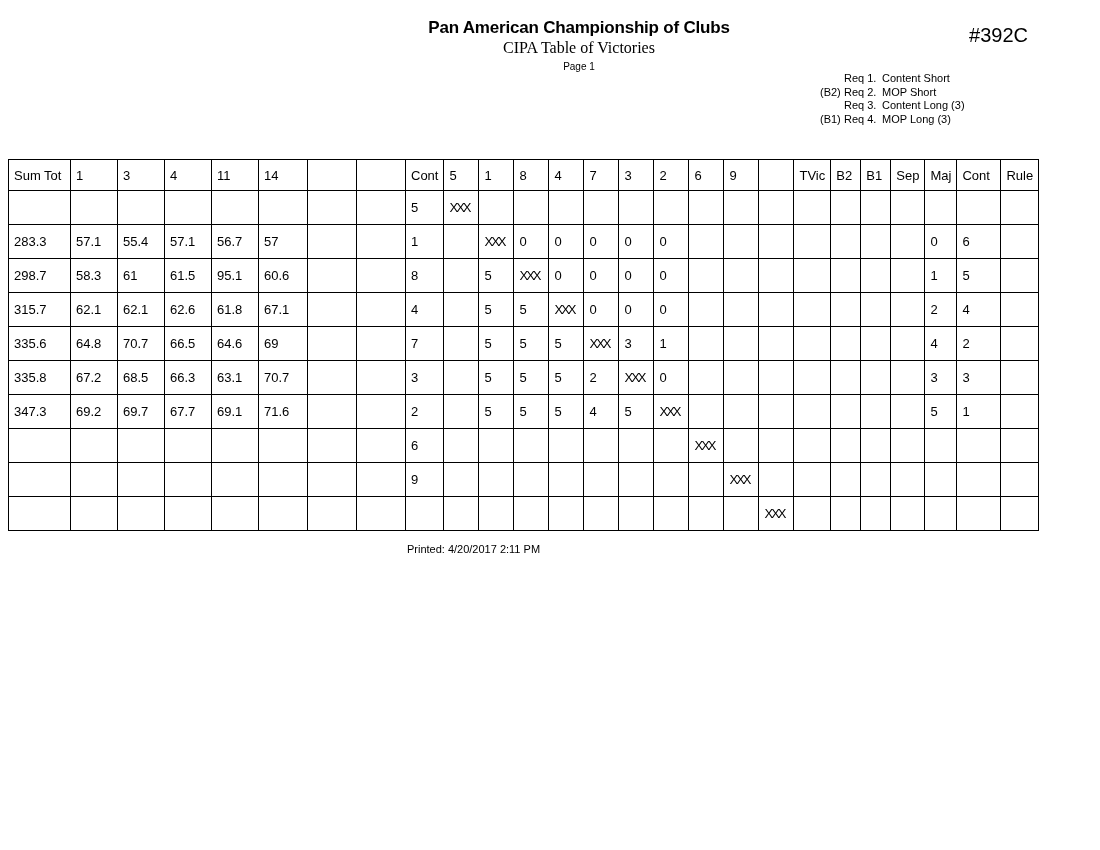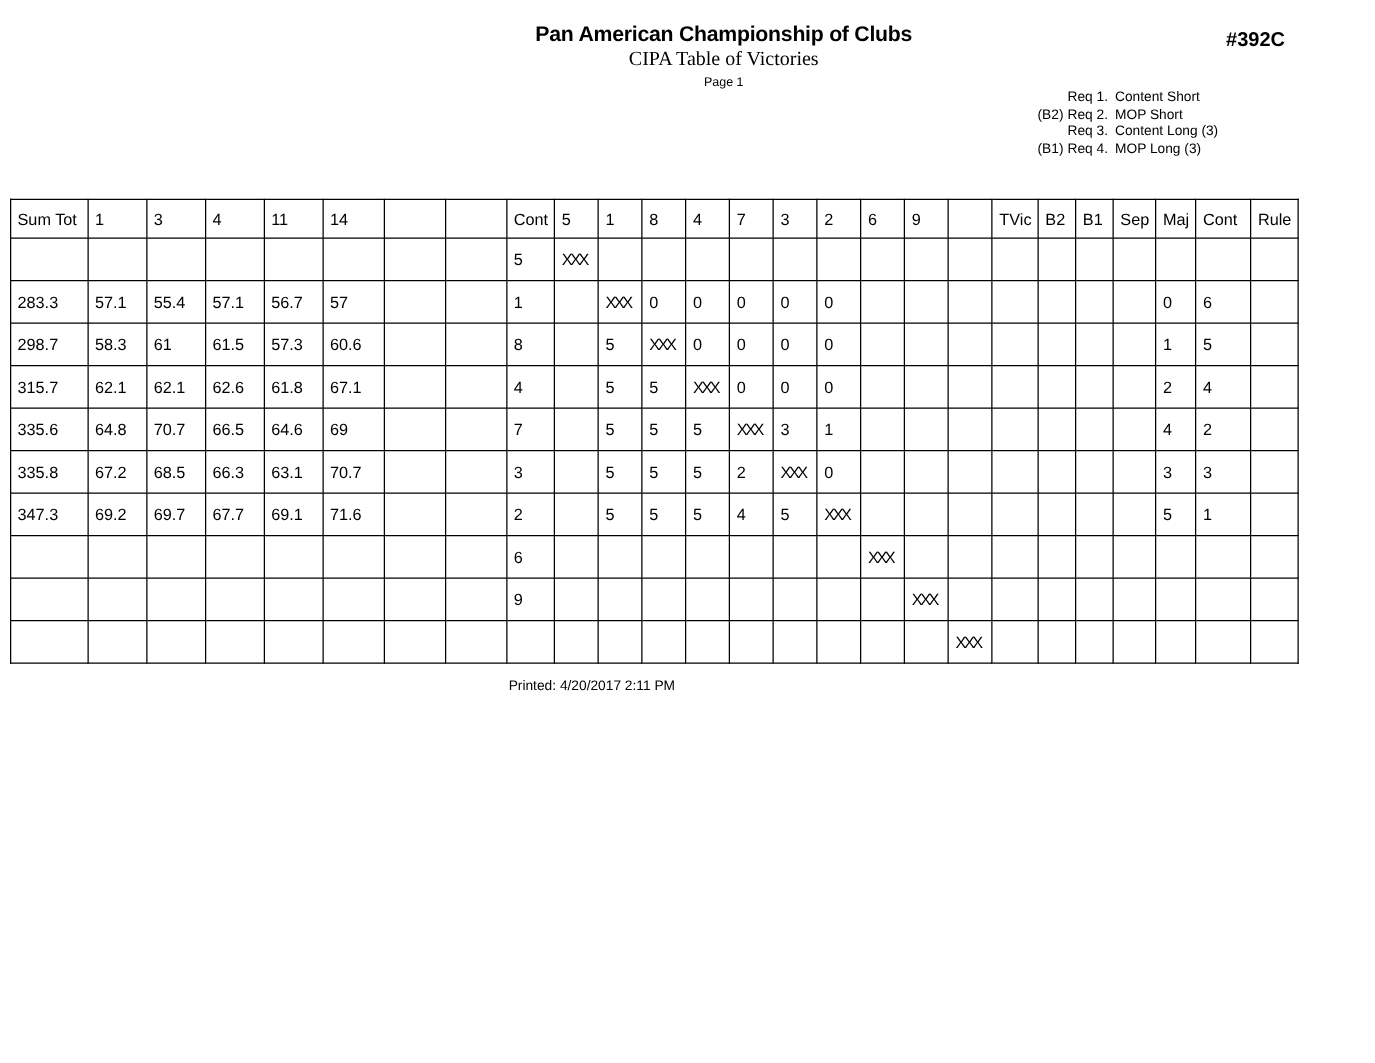--- a/index.html
+++ b/index.html
@@ -50,40 +50,39 @@
     font-family: Liberation Serif, serif;
   }
   .hdr-line5 {
     font-size: 10px;
     line-height: 18px;
   }
   .event-code {
     position: absolute;
     right: 72px;
     top: 24px;
-    font-size: 16px;
-    font-weight: bold;
+    font-size: 20px;
+    font-weight: normal;
   }
   
   .reqs {
     position: absolute;
     left: 820px;
     top: 72px;
     font-size: 11px;
     line-height: 13.5px;
   }
   .req-row {
     display: flex;
     white-space: nowrap;
     align-items: center;
   }
   .req-tag {
     width: 24px;
     text-align: left;
-    margin-left: 10px;
   }
   .req-num {
     width: 38px;
   }
   .req-txt {
     white-space: nowrap;
   }
   
   table.grid {
     position: absolute;
@@ -280,21 +279,21 @@
           <td></td>
           <td>0</td>
           <td class="bold">6</td>
           <td></td>
         </tr>
         <tr>
           <td>298.7</td>
           <td>58.3</td>
           <td>61</td>
           <td>61.5</td>
-          <td>57.3</td>
+          <td>95.1</td>
           <td>60.6</td>
           <td></td>
           <td></td>
           <td>8</td>
           <td></td>
           <td>5</td>
           <td class="xxx"><span class="xmark">XXX</span></td>
           <td>0</td>
           <td>0</td>
           <td>0</td>

